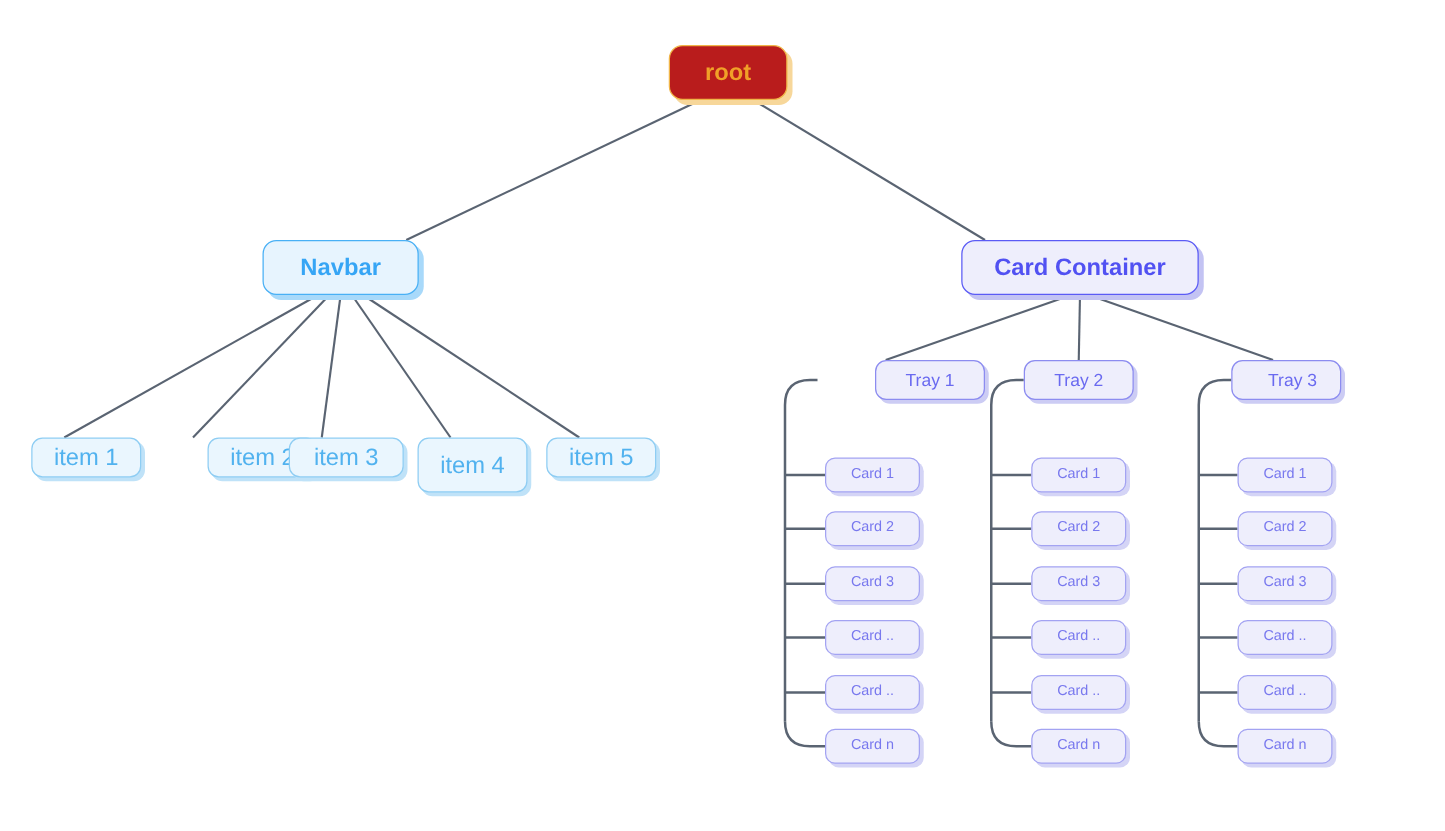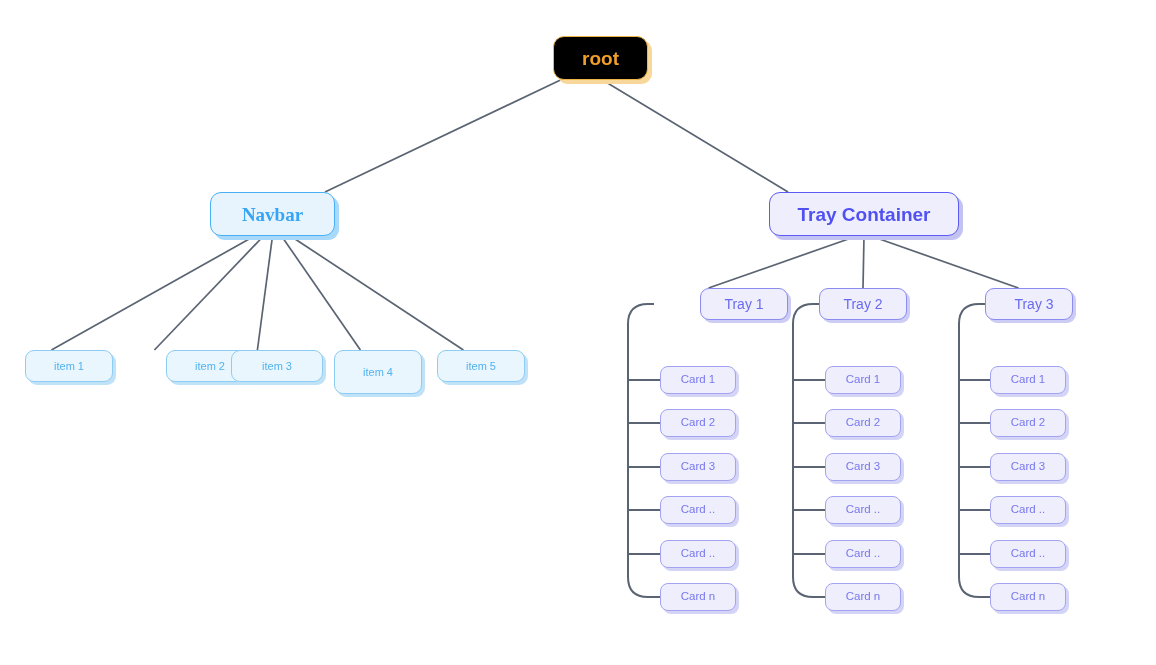--- a/index.html
+++ b/index.html
@@ -45,48 +45,47 @@
     align-items: center;
     justify-content: center;
     border-style: solid;
     border-width: 1.5px;
     white-space: nowrap;
     line-height: 1;
   }
 
   
   .node.root {
-    background: #000000;
+    background: #b91c1c;
     border-color: #f0b548;
     color: #f0a028;
     border-radius: 11px;
     font-size: 19px;
     font-weight: 700;
     box-shadow: 4px 4px 0 0 #f7d79a;
-    margin-left: 18px;
   }
 
   
   .node.navbar {
     background: #e7f4fe;
     border-color: #49b0f5;
     color: #36a5f5;
     border-radius: 11px;
     font-size: 19px;
     font-weight: 700;
     box-shadow: 4px 4px 0 0 #a8d9fa;
   }
 
   
   .node.item {
     background: #eaf6fe;
     border-color: #8ecdf3;
     color: #51b2ef;
     border-radius: 9px;
-    font-size: 11px;
+    font-size: 19px;
     font-weight: 400;
     box-shadow: 3px 3px 0 0 #bfe2f8;
   }
 
   
   .node.tray-container {
     background: #eeeefc;
     border-color: #5b5bf5;
     color: #5151f2;
     border-radius: 11px;
@@ -151,22 +150,22 @@
       <path d="M 959 380 L 990 380" fill="none" stroke="#5a6472" stroke-width="2" stroke-linecap="butt"></path>
       <path d="M 959 423 L 990 423" fill="none" stroke="#5a6472" stroke-width="2" stroke-linecap="butt"></path>
       <path d="M 959 467 L 990 467" fill="none" stroke="#5a6472" stroke-width="2" stroke-linecap="butt"></path>
       <path d="M 959 510 L 990 510" fill="none" stroke="#5a6472" stroke-width="2" stroke-linecap="butt"></path>
       <path d="M 959 554 L 990 554" fill="none" stroke="#5a6472" stroke-width="2" stroke-linecap="butt"></path>
       <path d="M 959 577 Q 959 597 979 597 L 990 597" fill="none" stroke="#5a6472" stroke-width="2" stroke-linecap="butt"></path>
     </svg>
 
   <div id="node-layer">
       <div class="node root" style="left: 535px; top: 36px; width: 95px; height: 44px;">root</div>
-      <div class="node navbar" style="left: 210px; top: 192px; width: 125px; height: 44px; font-family: Liberation Serif, serif;">Navbar</div>
-      <div class="node tray-container" style="left: 769px; top: 192px; width: 190px; height: 44px;">Tray Container</div>
+      <div class="node navbar" style="left: 210px; top: 192px; width: 125px; height: 44px;">Navbar</div>
+      <div class="node tray-container" style="left: 769px; top: 192px; width: 190px; height: 44px;">Card Container</div>
       <div class="node item" style="left: 25px; top: 350px; width: 88px; height: 32px;">item 1</div>
       <div class="node item" style="left: 128px; top: 350px; width: 88px; height: 32px; margin-left: 38px;">item 2</div>
       <div class="node item" style="left: 231px; top: 350px; width: 92px; height: 32px;">item 3</div>
       <div class="node item" style="left: 334px; top: 350px; width: 88px; height: 44px;">item 4</div>
       <div class="node item" style="left: 437px; top: 350px; width: 88px; height: 32px;">item 5</div>
       <div class="node tray" style="left: 654px; top: 288px; width: 88px; height: 32px; margin-left: 46px;">Tray 1</div>
       <div class="node card" style="left: 660px; top: 366px; width: 76px; height: 28px;">Card 1</div>
       <div class="node card" style="left: 660px; top: 409px; width: 76px; height: 28px;">Card 2</div>
       <div class="node card" style="left: 660px; top: 453px; width: 76px; height: 28px;">Card 3</div>
       <div class="node card" style="left: 660px; top: 496px; width: 76px; height: 28px;">Card ..</div>

